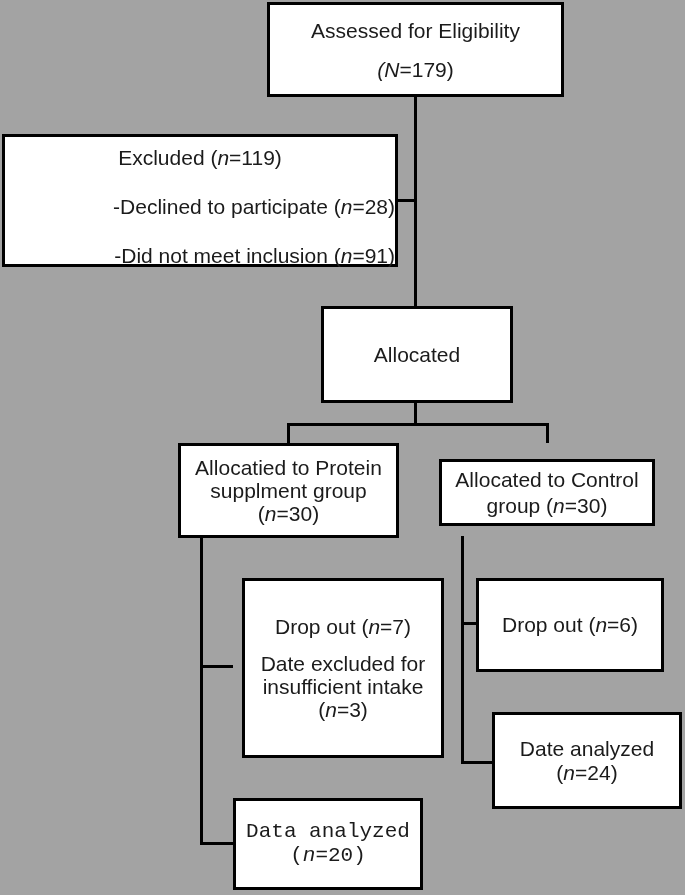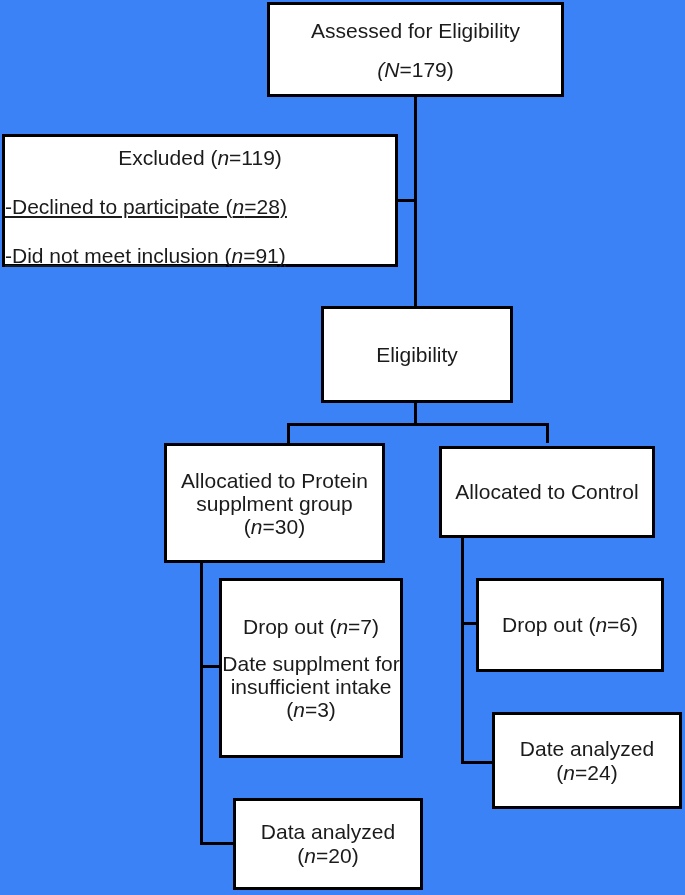--- a/index.html
+++ b/index.html
@@ -4,21 +4,21 @@
 <style>
   html, body {
     margin: 0;
     padding: 0;
     background: #ffffff;
   }
   .canvas {
     position: relative;
     width: 685px;
     height: 895px;
-    background: #3b82f6;
+    background: #a3a3a3;
     font-family: "Liberation Sans", sans-serif;
     color: #1b1b1b;
     overflow: hidden;
   }
   .box {
     position: absolute;
     box-sizing: border-box;
     border: 3px solid #000000;
     background: #ffffff;
     display: flex;
@@ -28,23 +28,22 @@
     text-align: center;
     font-size: 21px;
   }
   .line { width: 100%; }
   .lh-loose .line   { line-height: 39px; }   
   .lh-exc .line     { line-height: 36px; margin-top: 13px; }   
   .lh-tight .line   { line-height: 23px; }   
   .lh-med .line     { line-height: 26px; }   
   .lh-anal .line    { line-height: 24px; }   
   .indent-left {
-    text-align: left;
+    text-align: right;
     box-sizing: border-box;
-    text-decoration: underline;
   }
   .gap-below { margin-bottom: 14px; }
   .connector {
     position: absolute;
     background: #000000;
   }
   i { font-style: italic; }
 </style>
 </head>
 <body>
@@ -69,47 +68,48 @@
     <div class="line"><i>(N</i>=179)</div>
   </div>
 
   <div class="box lh-exc" style="left:2px; top:134px; width:396px; height:133px;">
     <div class="line">Excluded (<i>n</i>=119)</div>
     <div class="line indent-left">-Declined to participate (<i>n</i>=28)</div>
     <div class="line indent-left">-Did not meet inclusion (<i>n</i>=91)</div>
   </div>
 
   <div class="box lh-loose" style="left:321px; top:306px; width:192px; height:97px;">
-    <div class="line">Eligibility</div>
+    <div class="line">Allocated</div>
   </div>
 
-  <div class="box lh-tight" style="left:164px; top:443px; width:221px; height:120px;">
+  <div class="box lh-tight" style="left:178px; top:443px; width:221px; height:95px;">
     <div class="line">Allocatied to Protein</div>
     <div class="line">supplment group</div>
     <div class="line">(<i>n</i>=30)</div>
   </div>
 
-  <div class="box lh-med" style="left:439px; top:446px; width:216px; height:92px;">
+  <div class="box lh-med" style="left:439px; top:459px; width:216px; height:67px;">
     <div class="line">Allocated to Control</div>
+    <div class="line">group (<i>n</i>=30)</div>
   </div>
 
-  <div class="box lh-tight" style="left:219px; top:578px; width:184px; height:180px;">
+  <div class="box lh-tight" style="left:242px; top:578px; width:202px; height:180px;">
     <div class="line gap-below">Drop out (<i>n</i>=7)</div>
-    <div class="line">Date supplment for</div>
+    <div class="line">Date excluded for</div>
     <div class="line">insufficient intake</div>
     <div class="line">(<i>n</i>=3)</div>
   </div>
 
   <div class="box" style="left:476px; top:578px; width:188px; height:94px;">
     <div class="line">Drop out (<i>n</i>=6)</div>
   </div>
 
   <div class="box lh-anal" style="left:492px; top:712px; width:190px; height:97px;text-align:center;">
     <div class="line">Date analyzed</div>
     <div class="line">(<i>n</i>=24)</div>
   </div>
 
-  <div class="box lh-anal" style="left:233px; top:798px; width:190px; height:92px;">
+  <div class="box lh-anal" style="left:233px; top:798px; width:190px; height:92px;font-family:Liberation Mono, monospace;">
     <div class="line">Data analyzed</div>
     <div class="line">(<i>n</i>=20)</div>
   </div>
 
 </div>
 
 </body></html>

